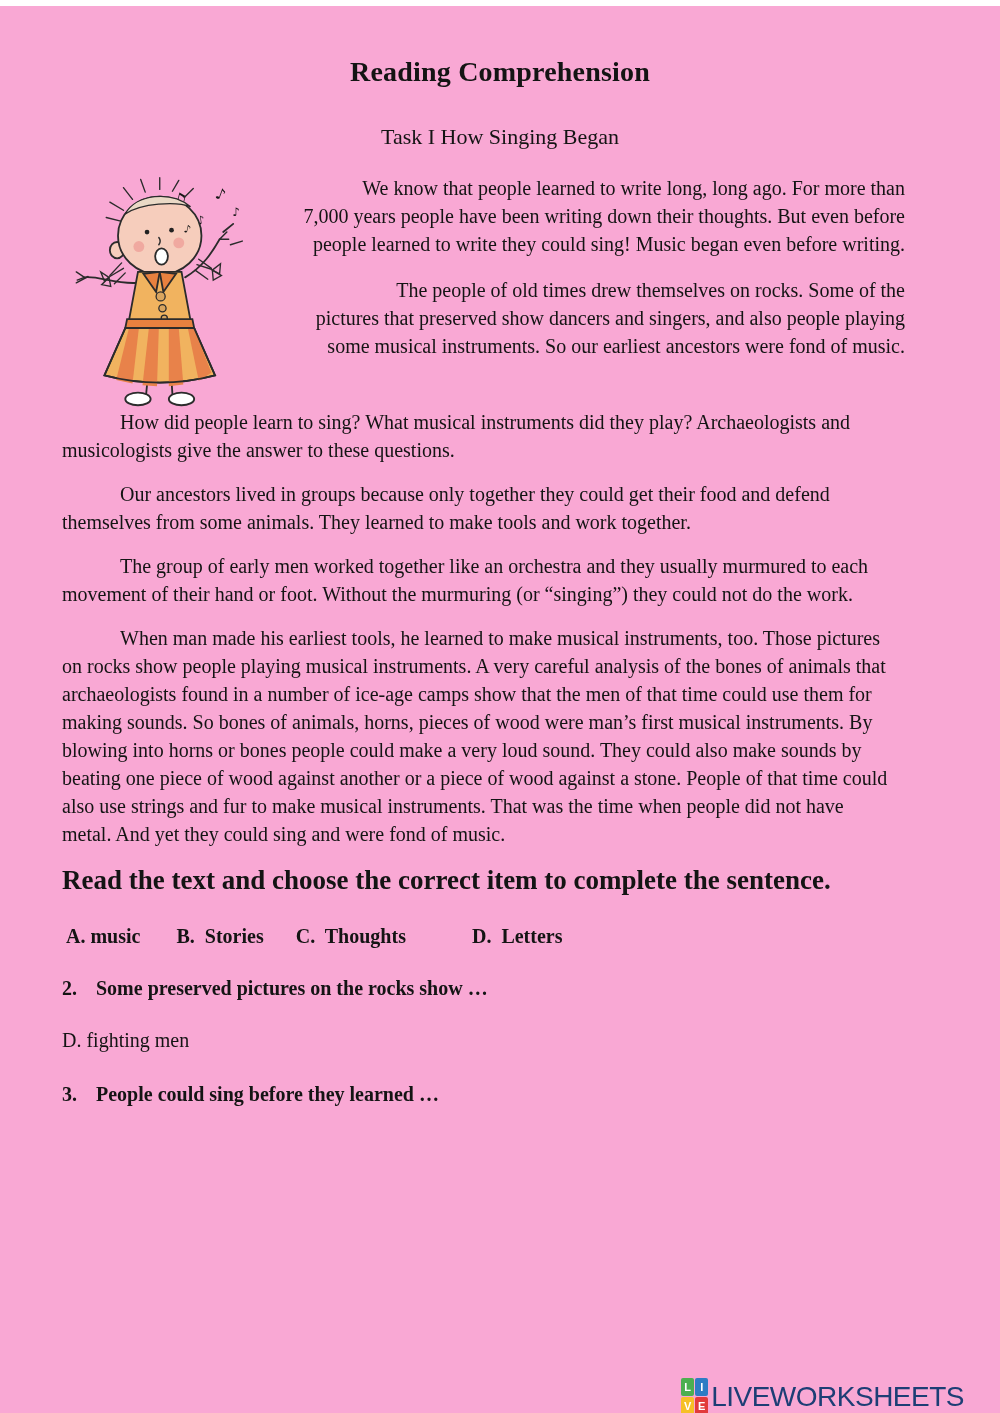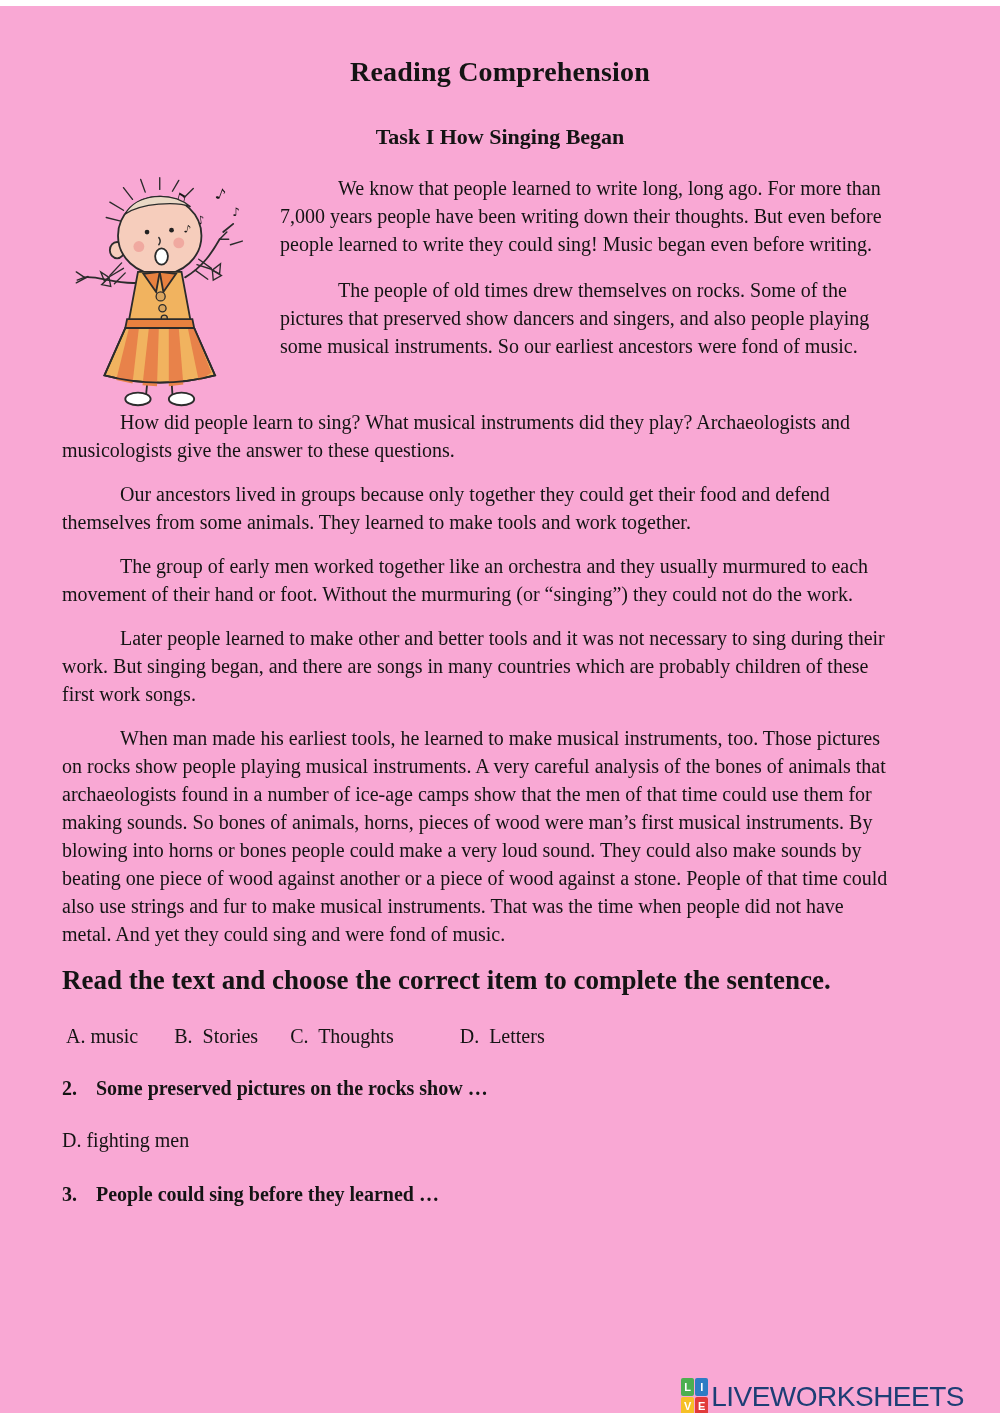--- a/index.html
+++ b/index.html
@@ -16,33 +16,33 @@
     margin:50px 0 0 0;
     text-align:center;
     font-size:28px;
     font-weight:bold;
     letter-spacing:0.2px;
   }
   .task-title{
     margin:36px 0 0 0;
     text-align:center;
     font-size:22px;
-    font-weight:bold;
+    font-weight:normal;
   }
   .intro-row{
     display:flex;
     align-items:flex-start;
     margin:24px 95px 0 58px;
     gap:14px;
   }
   .illustration{
     flex:0 0 208px;
     width:208px;height:234px;
   }
-  .intro-text{flex:1 1 auto;}
+  .intro-text{flex:1 1 auto;text-align:right;}
   p.para{
     font-size:20px;
     line-height:28px;
     margin:0 0 16px 0;
     text-indent:58px;
   }
   .intro-text p.para{margin-bottom:18px;}
   .body-paras p.para{margin:0 103px 16px 62px;}
   .instruction{
     margin:16px 60px 26px 62px;
@@ -54,20 +54,21 @@
     margin:24px 62px 18px 62px;
     font-size:20px;
     font-weight:bold;
     line-height:28px;
   }
   .qnum{display:inline-block;min-width:34px;}
   .opts{
     margin:0 62px 18px 66px;
     font-size:20px;
     line-height:28px;
+    font-weight:bold;
   }
   .opts-q2{margin-left:62px;}
   .opt{white-space:nowrap;}
   .opts-q1 .opt:nth-child(1){margin-right:36px;}
   .opts-q1 .opt:nth-child(2){margin-right:32px;}
   .opts-q1 .opt:nth-child(3){margin-right:66px;}
   .opts-q2 .opt{display:inline-block;}
   .opts-q2 .opt:nth-child(1){width:303px;}
   .opts-q2 .opt:nth-child(2){width:238px;}
   .opt-d-row{margin:24px 62px 0 62px;font-size:20px;line-height:28px;}
@@ -197,21 +198,20 @@
     <div class="intro-text">
       <p class="para">We know that people learned to write long, long ago. For more than 7,000 years people have been writing down their thoughts. But even before people learned to write they could sing! Music began even before writing.</p>
       <p class="para">The people of old times drew themselves on rocks. Some of the pictures that preserved show dancers and singers, and also people playing some musical instruments. So our earliest ancestors were fond of music.</p>
     </div>
   </div>
 
   <div class="body-paras">
     <p class="para">How did people learn to sing? What musical instruments did they play? Archaeologists and musicologists give the answer to these questions.</p>
     <p class="para">Our ancestors lived in groups because only together they could get their food and defend themselves from some animals. They learned to make tools and work together.</p>
     <p class="para">The group of early men worked together like an orchestra and they usually murmured to each movement of their hand or foot. Without the murmuring (or “singing”) they could not do the work.</p>
-    <p class="para">Later people learned to make other and better tools and it was not necessary to sing during their work. But singing began, and there are songs in many countries which are probably children of these first work songs.</p>
     <p class="para">When man made his earliest tools, he learned to make musical instruments, too. Those pictures on rocks show people playing musical instruments. A very careful analysis of the bones of animals that archaeologists found in a number of ice-age camps show that the men of that time could use them for making sounds. So bones of animals, horns, pieces of wood were man’s first musical instruments. By blowing into horns or bones people could make a very loud sound. They could also make sounds by beating one piece of wood against another or a piece of wood against a stone. People of that time could also use strings and fur to make musical instruments. That was the time when people did not have metal. And yet they could sing and were fond of music.</p>
   </div>
 
   <h3 class="instruction">Read the text and choose the correct item to complete the sentence.</h3>
 
   <div class="opts opts-q1">
     <span class="opt"><span>A.</span> <span>music</span></span><span class="opt"><span>B.</span>&nbsp; <span>Stories</span></span><span class="opt"><span>C.</span>&nbsp; <span>Thoughts</span></span><span class="opt"><span>D.</span>&nbsp; <span>Letters</span></span>
   </div>
 
   <div class="question">

